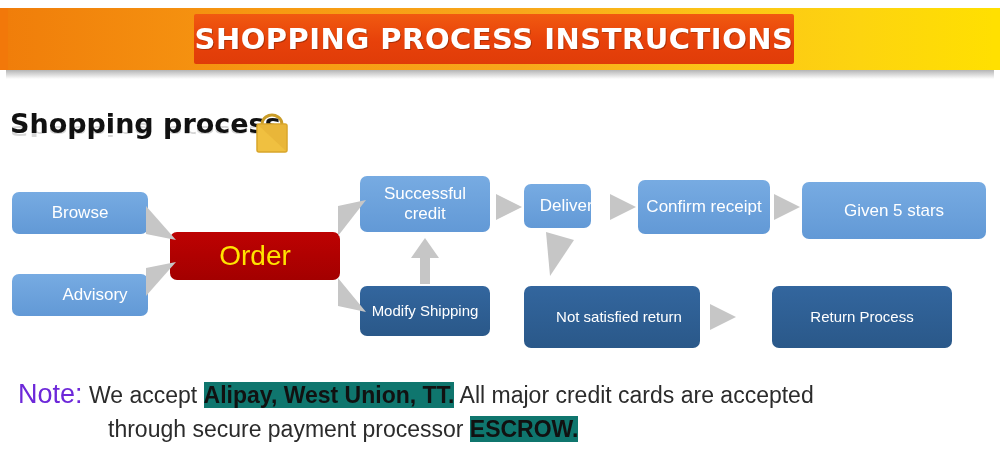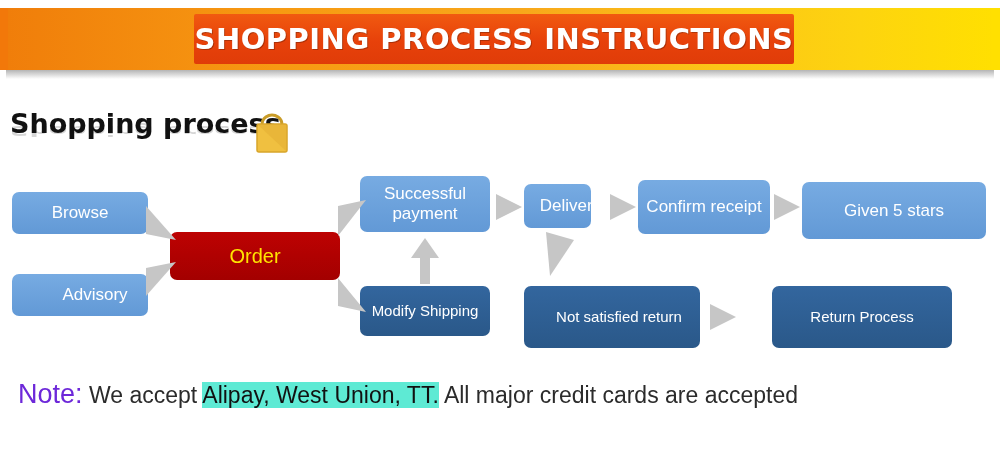--- a/index.html
+++ b/index.html
@@ -112,42 +112,42 @@
   }
   .node.dark {
     background: #2e5f96;
     background: linear-gradient(to bottom, #33669e 0%, #2a5889 100%);
     font-size: 15px;
   }
   .node.red {
     background: #b00000;
     background: linear-gradient(to bottom, #bd0202 0%, #a30000 100%);
     color: #ffe400;
-    font-size: 20px;
+    font-size: 28px;
   }
 
   
   .arrow { position: absolute; }
 
   
   .note {
     position: absolute;
     left: 18px; top: 376px;
     width: 972px;
     font-size: 23px;
     color: #2b2b2b;
     line-height: 1.35;
   }
   .note-label {
     font-size: 27px;
     color: #6d28d9;
   }
   .hl {
-    background: #5eead4;
-    font-weight: normal;
+    background: #0f766e;
+    font-weight: bold;
     color: #111;
   }
   .note-line2 {
     display: block;
     margin-left: 90px;
     margin-top: 2px;
   }
 </style>
 </head>
 <body>
@@ -178,21 +178,21 @@
 
 <div class="node light" style="left:12px; top:274px; width:136px; height:42px;padding-left:36px;">
   <span>Advisory</span>
 </div>
 
 <div class="node red" style="left:170px; top:232px; width:170px; height:48px;">
   <span>Order</span>
 </div>
 
 <div class="node light" style="left:360px; top:176px; width:130px; height:56px;">
-  <span>Successful payment</span>
+  <span>Successful credit</span>
 </div>
 
 <div class="node light" style="left:524px; top:184px; width:67px; height:44px;padding-left:32px;">
   <span>Delivery</span>
 </div>
 
 <div class="node light" style="left:638px; top:180px; width:132px; height:54px;">
   <span>Confirm receipt</span>
 </div>
 
@@ -250,13 +250,17 @@
 
 <svg class="arrow" style="left:706px; top:300px; width:34px; height:34px;" viewBox="0 0 34 34">
   <polygon points="4,4 30,17 4,30" fill="#c6c6c6"></polygon>
 </svg>
 
 <div class="note">
   <span class="note-label">Note:</span>
   <span>We accept</span>
   <span class="hl">Alipay, West Union, TT.</span>
   <span>All major credit cards are accepted</span>
+  <span class="note-line2">
+    <span>through secure payment processor</span>
+    <span class="hl">ESCROW.</span>
+  </span>
 </div>
 
 </body></html>

